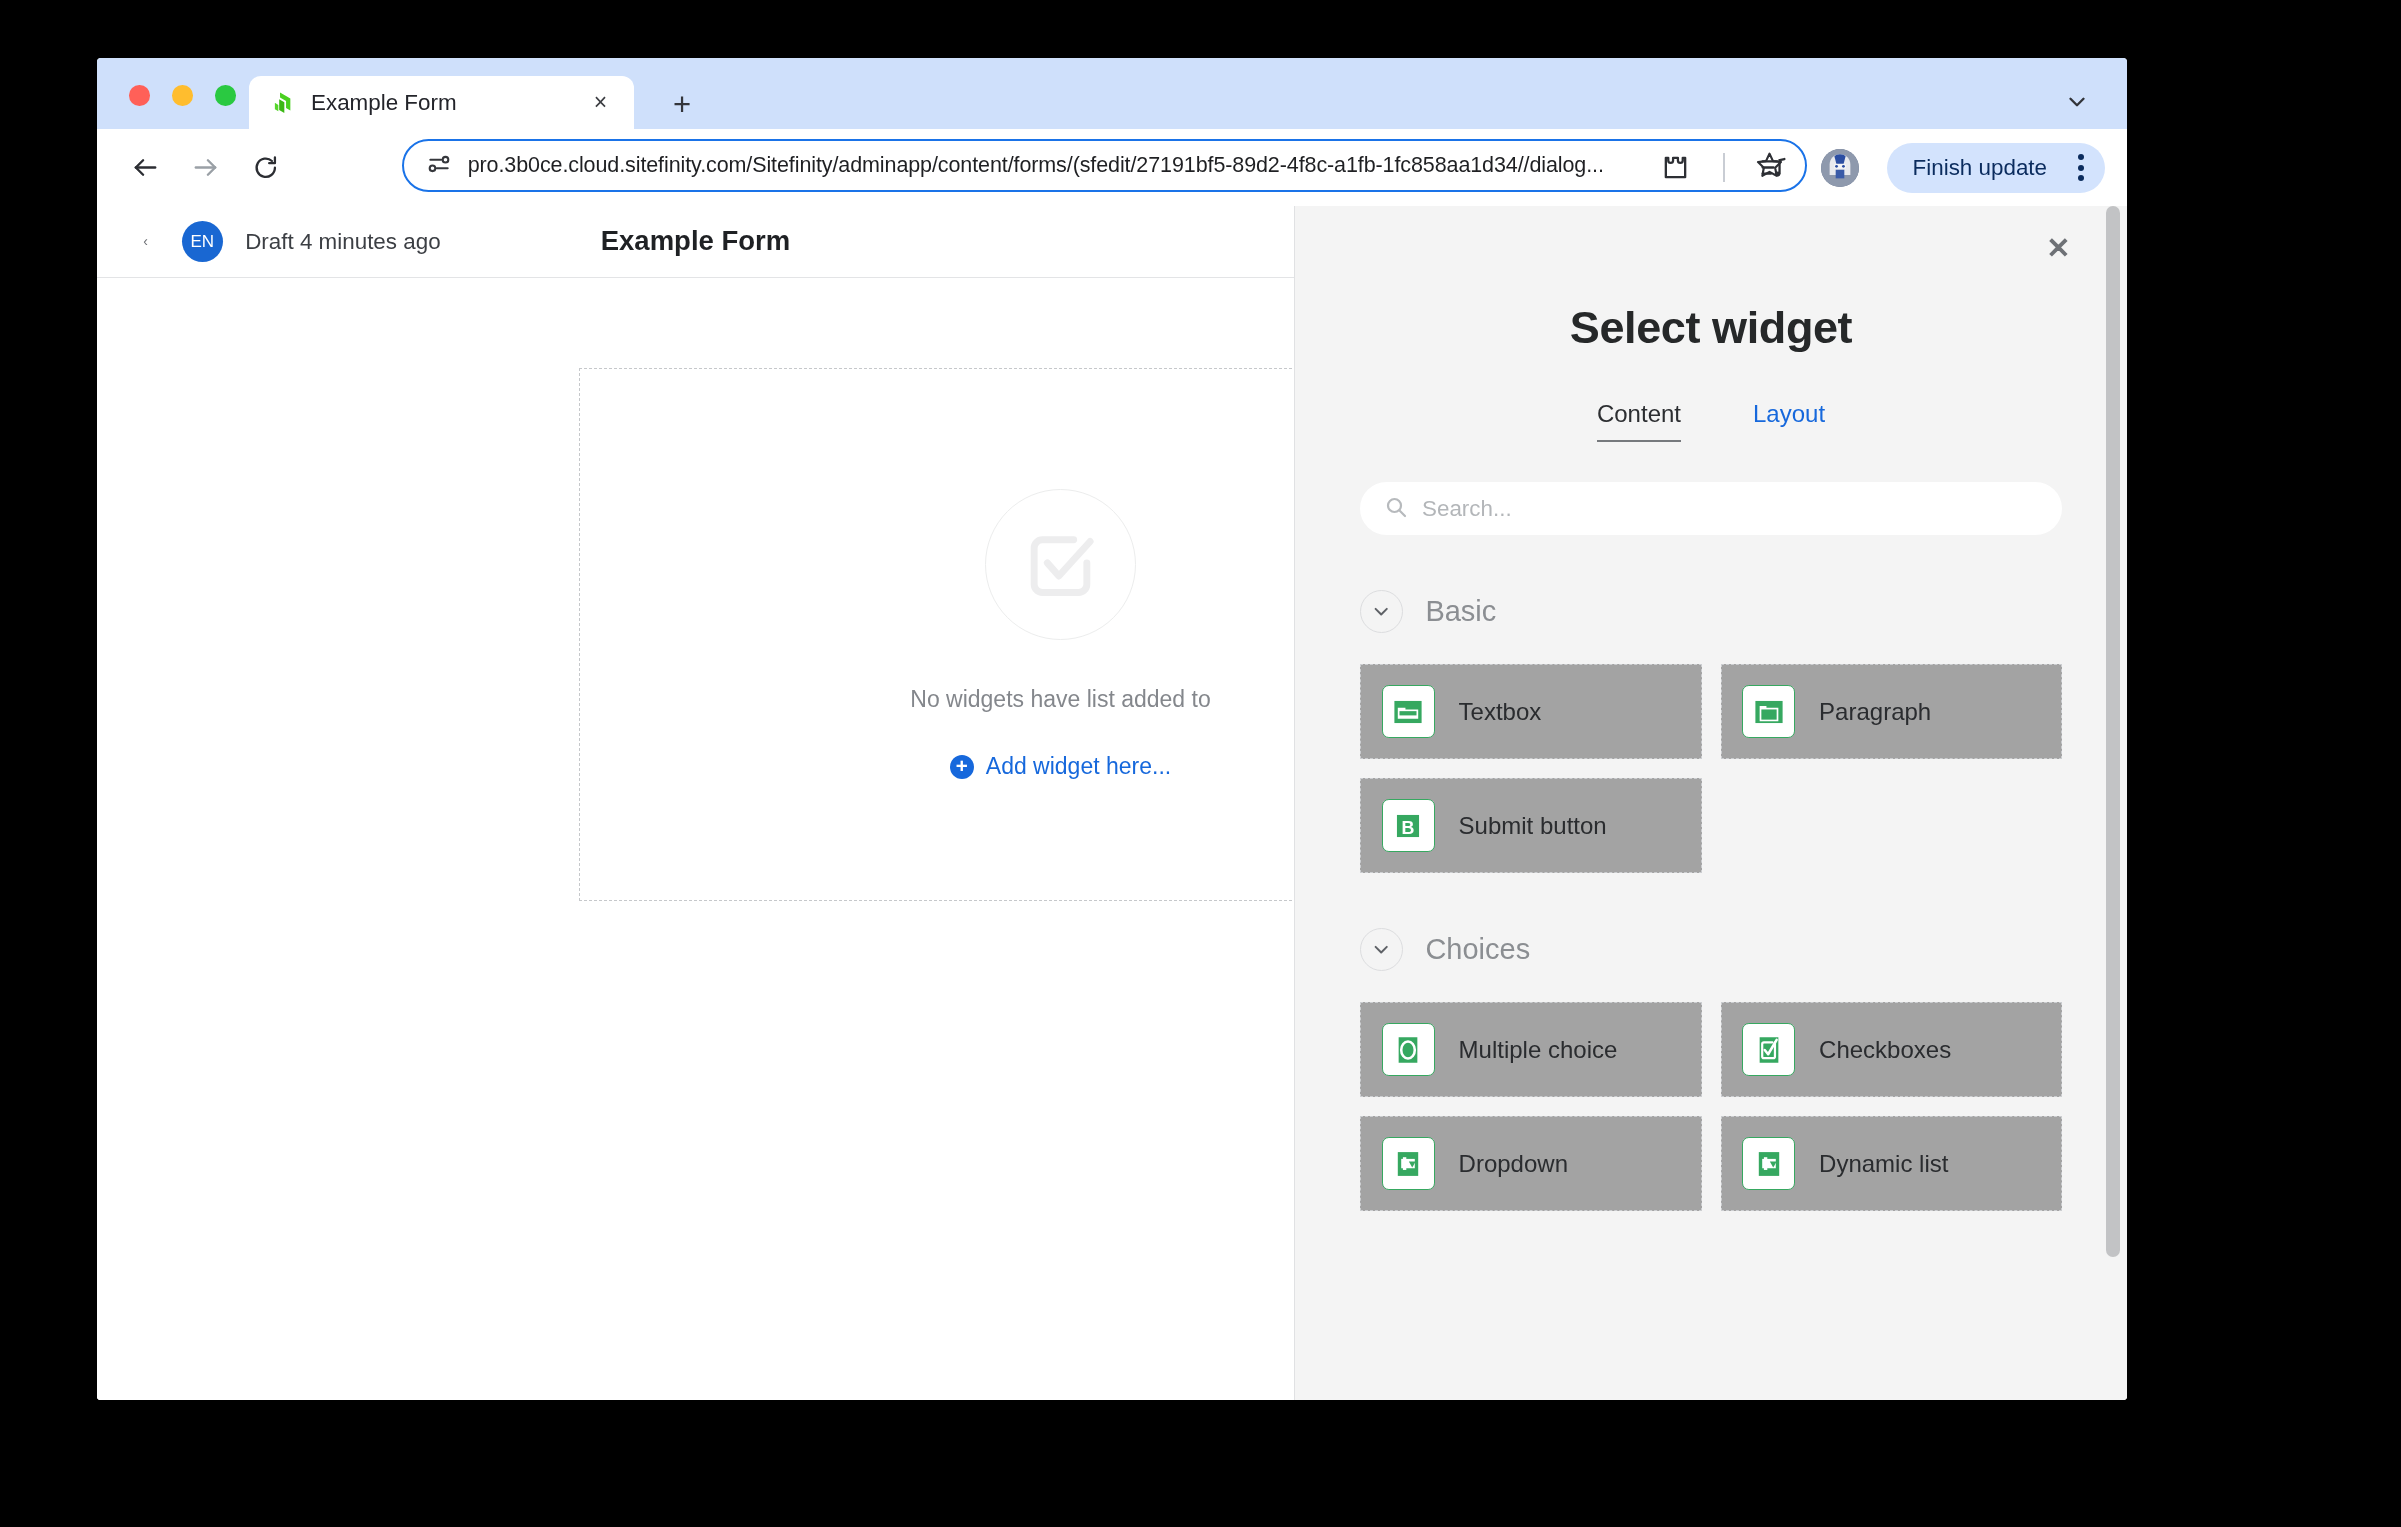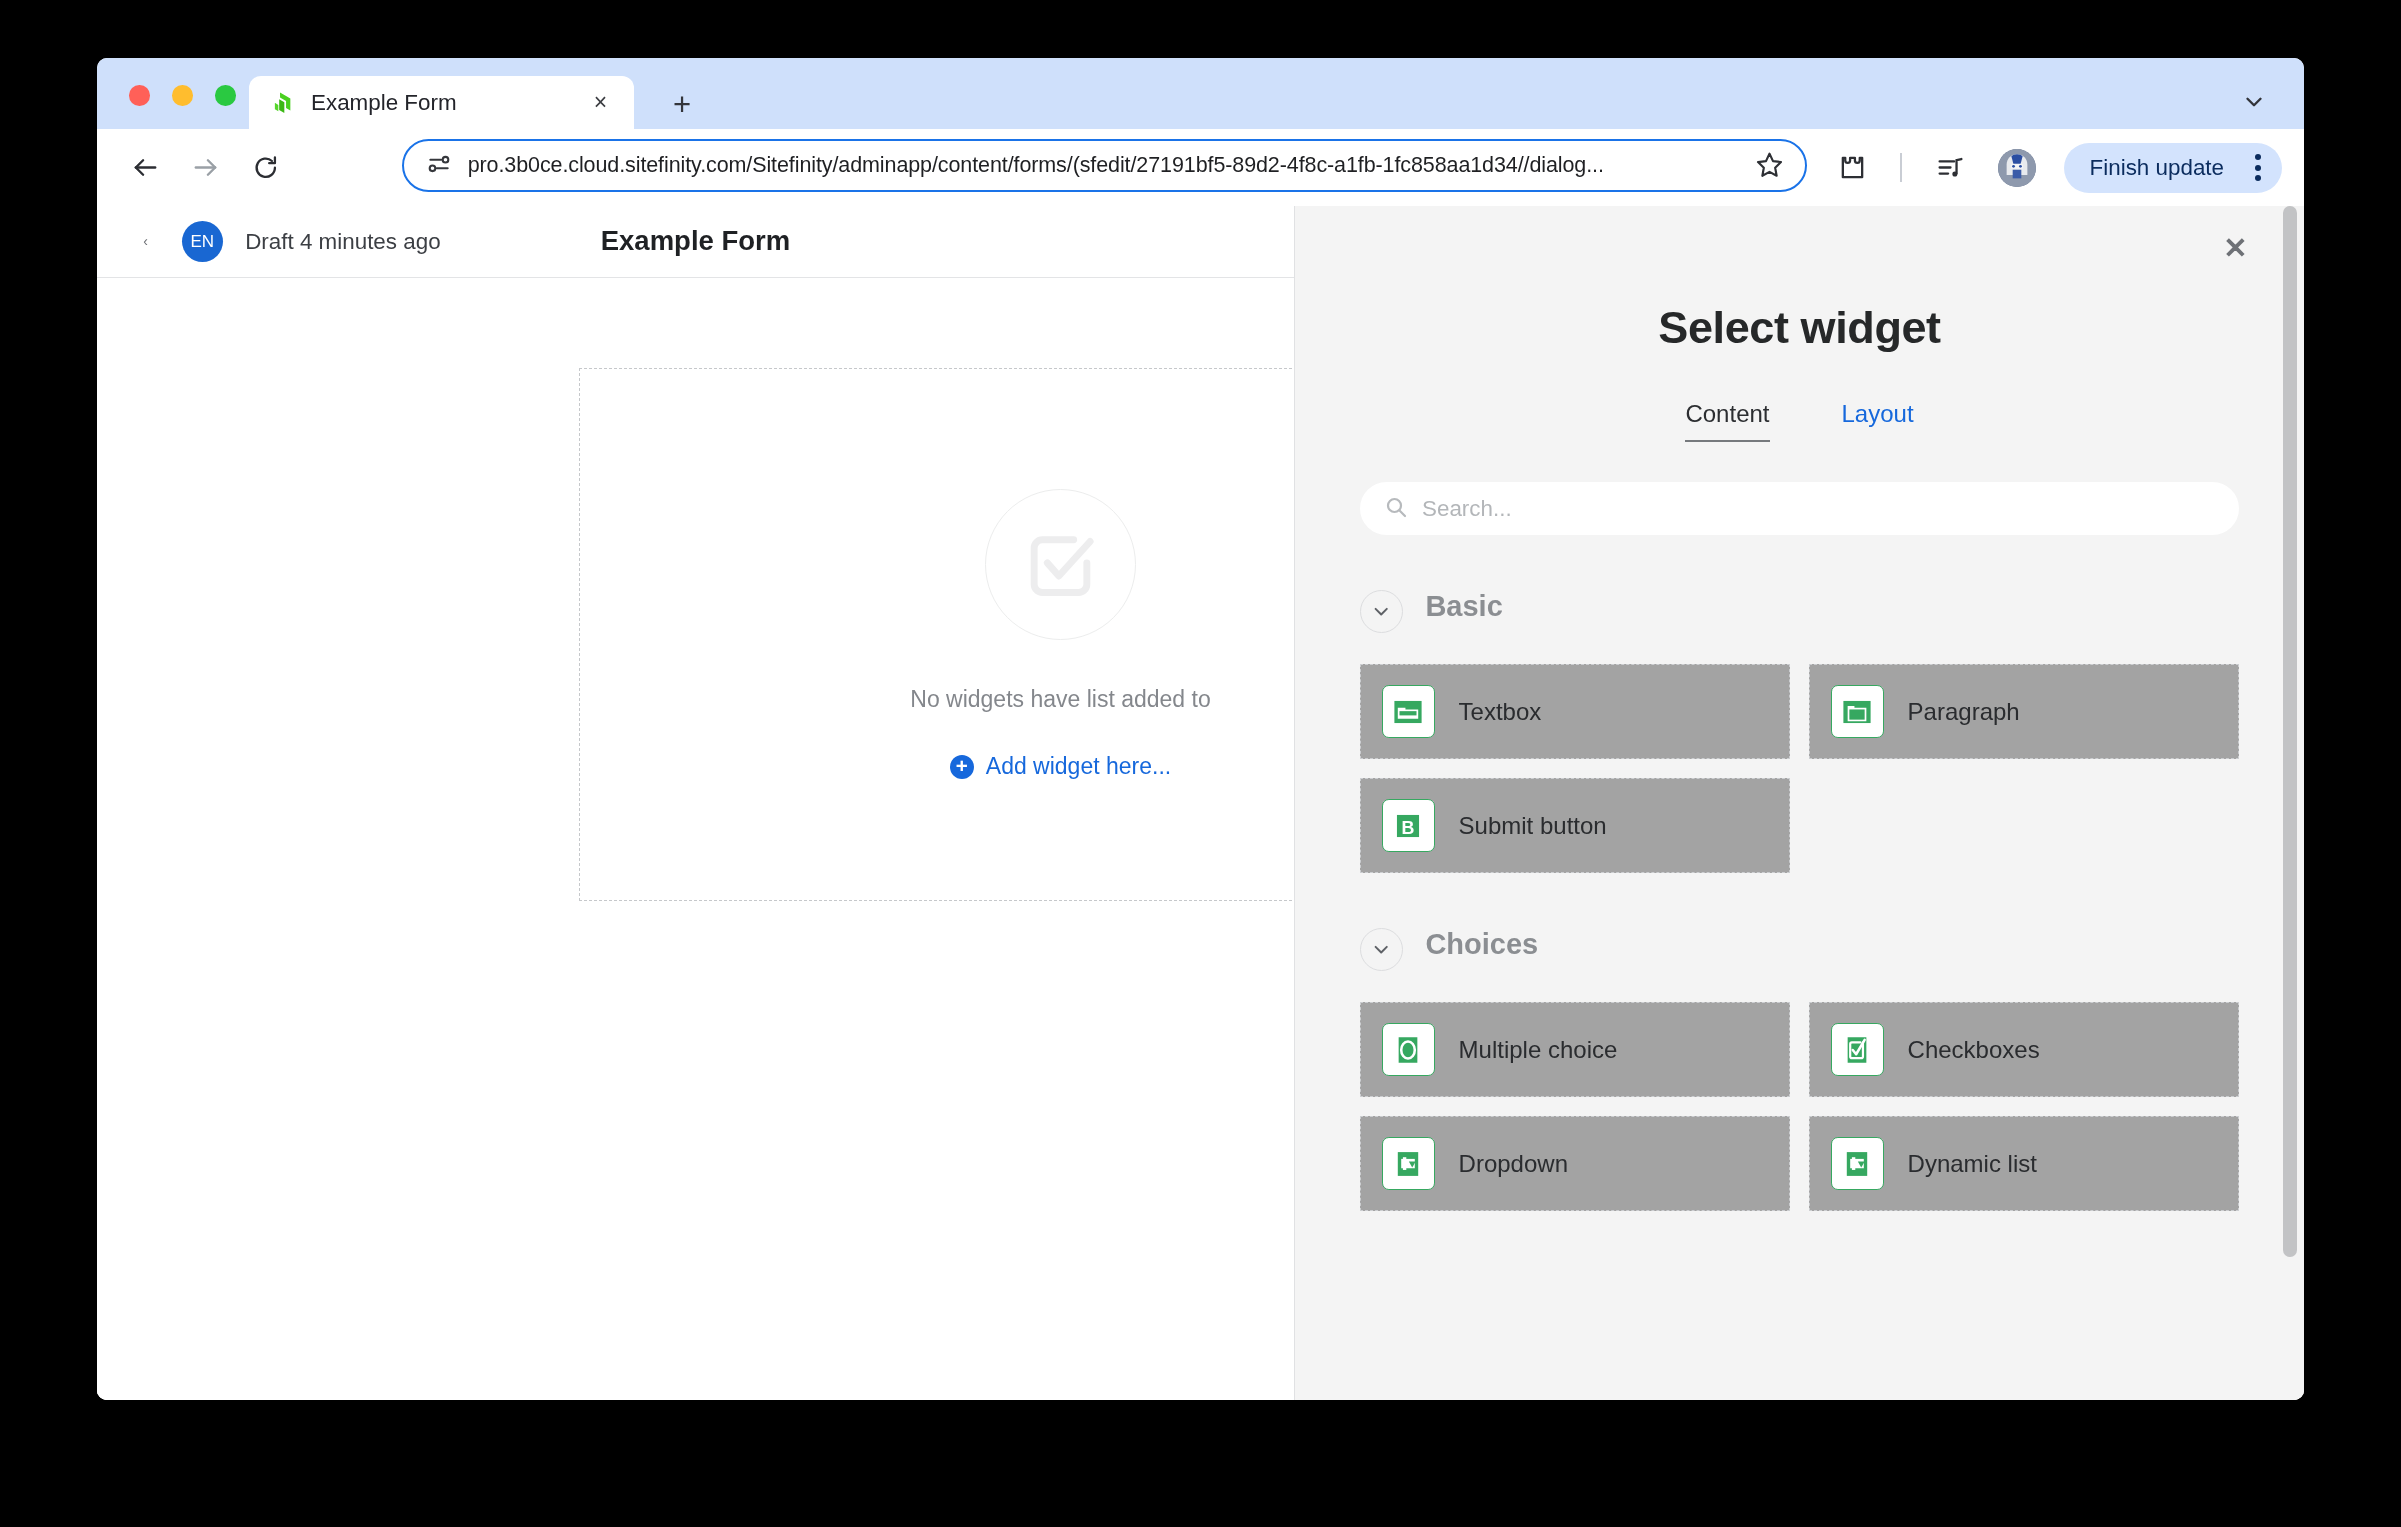--- a/index.html
+++ b/index.html
@@ -5,23 +5,23 @@
   * { box-sizing: border-box; margin: 0; padding: 0; }
   html, body {
     width: 2401px; height: 1528px;
     background: #000;
     font-family: "Liberation Sans", sans-serif;
     overflow: hidden;
   }
   .window {
     position: absolute;
     left: 97px; top: 58px;
-    width: 2207px; height: 1342px;
+    width: 2030px; height: 1342px;
     background: #fff;
-    border-radius: 10px;
+    border-radius: 4px;
     overflow: hidden;
     box-shadow: 0 8.6px 43px rgba(0,0,0,.45);
   }
 
   
   .tabstrip {
     position: relative;
     height: 71px;
     background: #cfe0fb;
   }
@@ -209,21 +209,21 @@
   }
   .search-icon { width: 26px; flex: 0 0 26px; color: #b7babd; margin-right: 12px; }
   .search input {
     border: 0; outline: 0; background: transparent;
     font-family: inherit; font-size: 22.4px; color: #2b2d30;
     width: 100%;
   }
   .search input::placeholder { color: #b3b6b9; }
 
   .section { padding: 0 65px; }
-  .section-head { display: flex; align-items: flex-start; gap: 22.4px; margin: 55px 0 31px; font-weight: bold; }
+  .section-head { display: flex; align-items: center; gap: 22.4px; margin: 55px 0 31px; }
   .sec-toggle {
     width: 43px; height: 43px; border-radius: 50%;
     border: 0.9px solid #dcdddf; background: #f4f4f4;
     display: flex; align-items: center; justify-content: center;
     color: #5e6166; flex: 0 0 43px;
   }
   .sec-title { font-size: 29px; color: #8b8e92; }
 
   .grid { display: grid; grid-template-columns: 1fr 1fr; gap: 19px; }
   .card {

